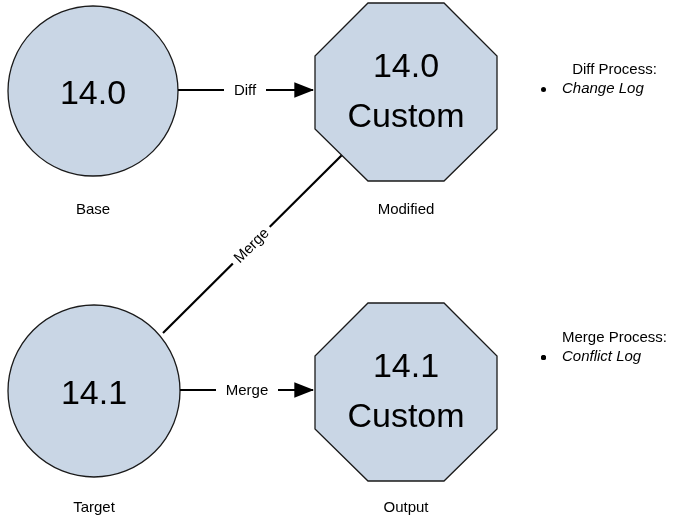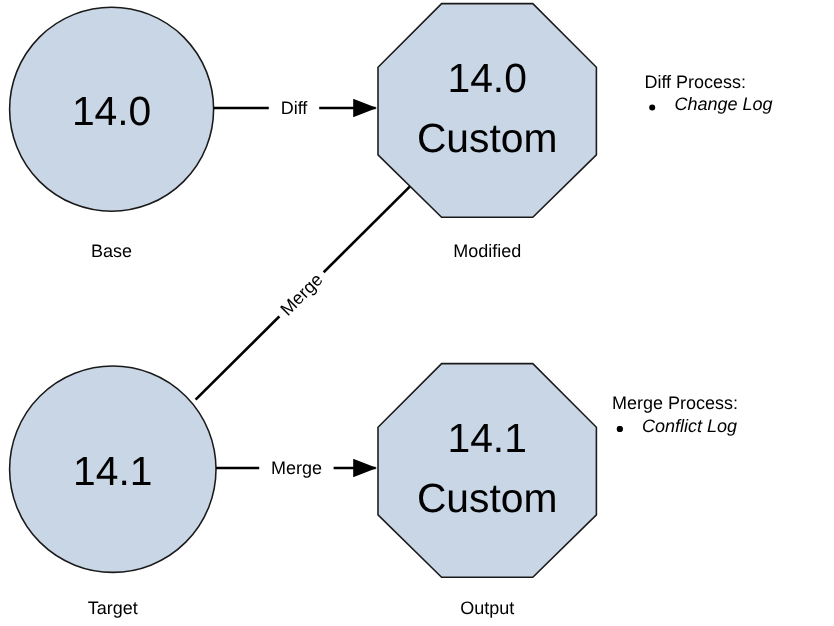--- a/index.html
+++ b/index.html
@@ -62,20 +62,21 @@
     font-family: "Liberation Sans", sans-serif;
     color: #000000;
     font-size: 15px;
     line-height: 1.22;
   }
   .panel-title {
     margin: 0 0 1px 0;
     font-weight: normal;
     font-size: 15px;
     white-space: nowrap;
+    text-align: center;
   }
   .panel-list {
     list-style: none;
     margin: 0;
     padding: 0;
   }
   .panel-list li {
     position: relative;
     padding-left: 25px;
     margin-bottom: 1px;
@@ -84,21 +85,21 @@
   .panel-list li .bullet-dot {
     position: absolute;
     left: 4px;
     top: 0.52em;
     width: 5px;
     height: 5px;
     border-radius: 50%;
     background: #000000;
   }
   #panel-diff { left: 537px; top: 60px; width: 155px; }
-  #panel-merge { left: 510px; top: 328px; width: 155px; }
+  #panel-merge { left: 537px; top: 328px; width: 155px; }
 </style>
 </head>
 <body>
 
 <div id="canvas">
 
   <svg id="diagram" viewBox="0 0 695 522">
     <defs>
       <marker id="arrowhead" markerWidth="9" markerHeight="7" refX="8.5" refY="3.5" orient="auto" markerUnits="strokeWidth">
         <polygon points="0 0, 9 3.5, 0 7" fill="#000000"></polygon>

